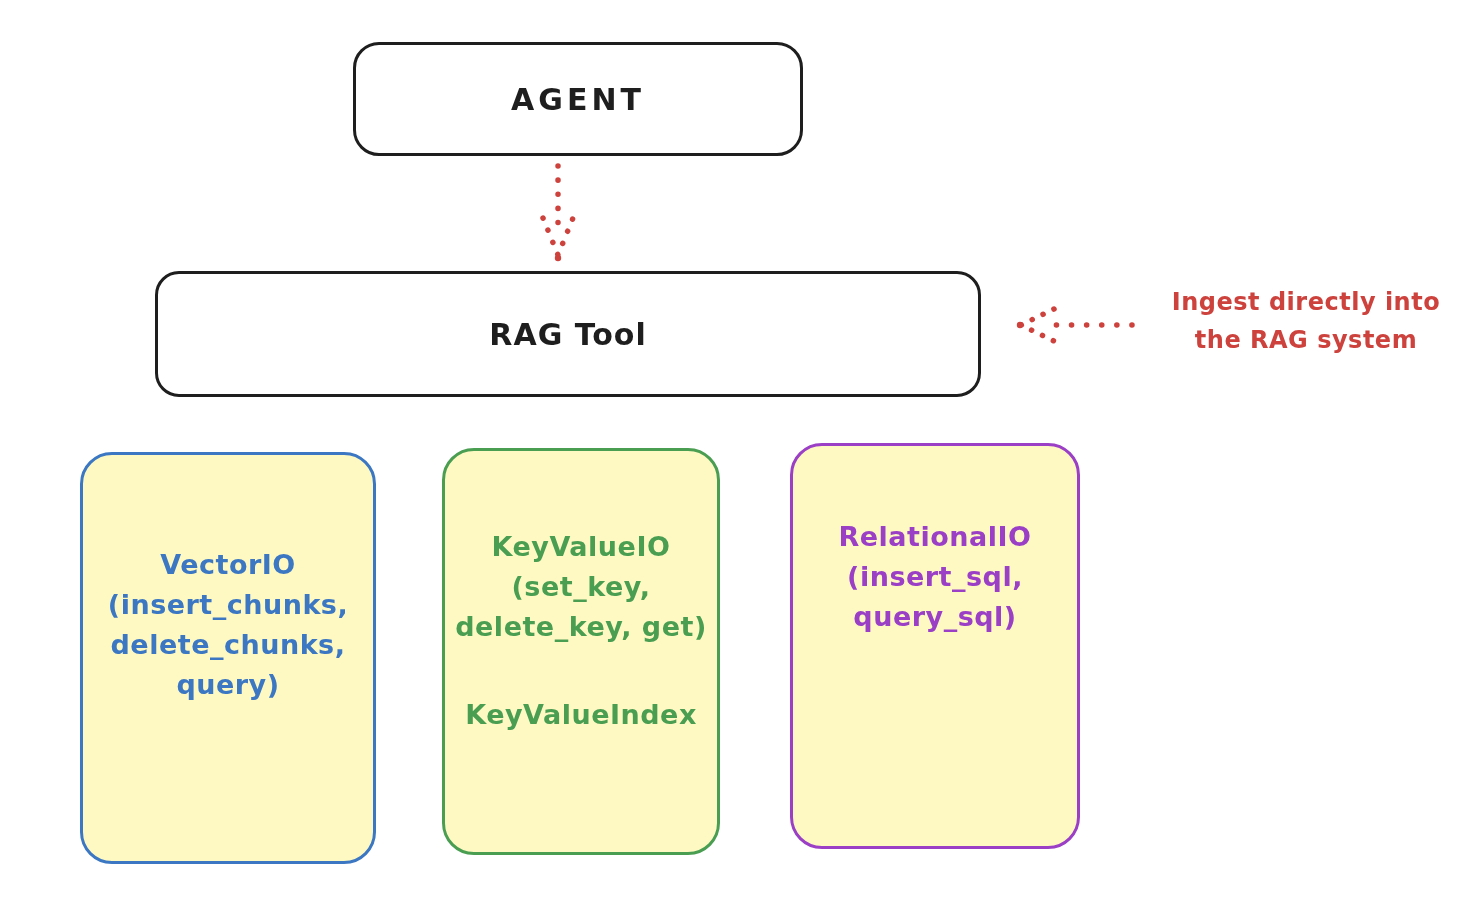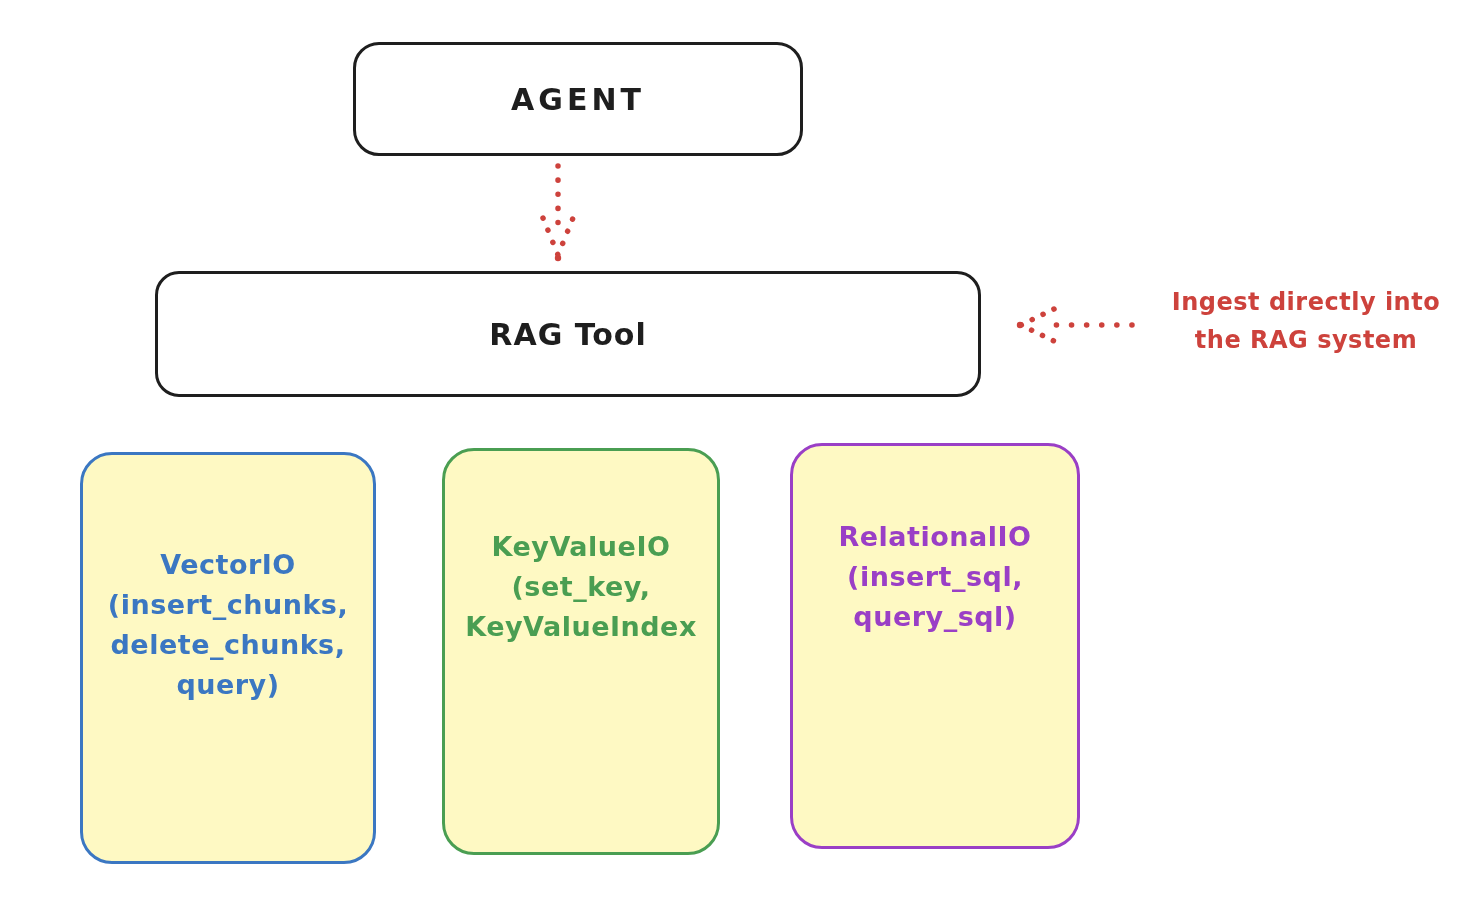--- a/index.html
+++ b/index.html
@@ -67,21 +67,21 @@
     background: #fef9c3;
     text-align: center;
     font-size: 27px;
     font-weight: 600;
     line-height: 40px;
     letter-spacing: 0.5px;
   }
   .iobox-vector   { left: 80px;  top: 452px; width: 296px; height: 412px; padding-top: 90px;  }
   .iobox-keyvalue { left: 442px; top: 448px; width: 278px; height: 407px; padding-top: 76px; }
   .iobox-relational { left: 790px; top: 443px; width: 290px; height: 406px; padding-top: 71px; }
-  .index-label { }
+  .index-label { margin-top: 48px; }
 </style>
 </head>
 <body>
 
 <div class="canvas">
 
   <div class="node node-agent">
     <span class="label">AGENT</span>
   </div>
 
@@ -112,20 +112,21 @@
       <div>(insert_chunks,</div>
       <div>delete_chunks,</div>
       <div>query)</div>
     </div>
   </div>
 
   <div class="iobox iobox-keyvalue" style="border-color: rgb(74, 158, 82); color: rgb(74, 158, 82);">
     <div>
       <div>KeyValueIO</div>
       <div>(set_key,</div>
+      <div>delete_key, get)</div>
     </div>
     <div class="index-label">KeyValueIndex</div>
   </div>
 
   <div class="iobox iobox-relational" style="border-color: rgb(154, 63, 198); color: rgb(154, 63, 198);">
     <div>
       <div>RelationalIO</div>
       <div>(insert_sql,</div>
       <div>query_sql)</div>
     </div>

